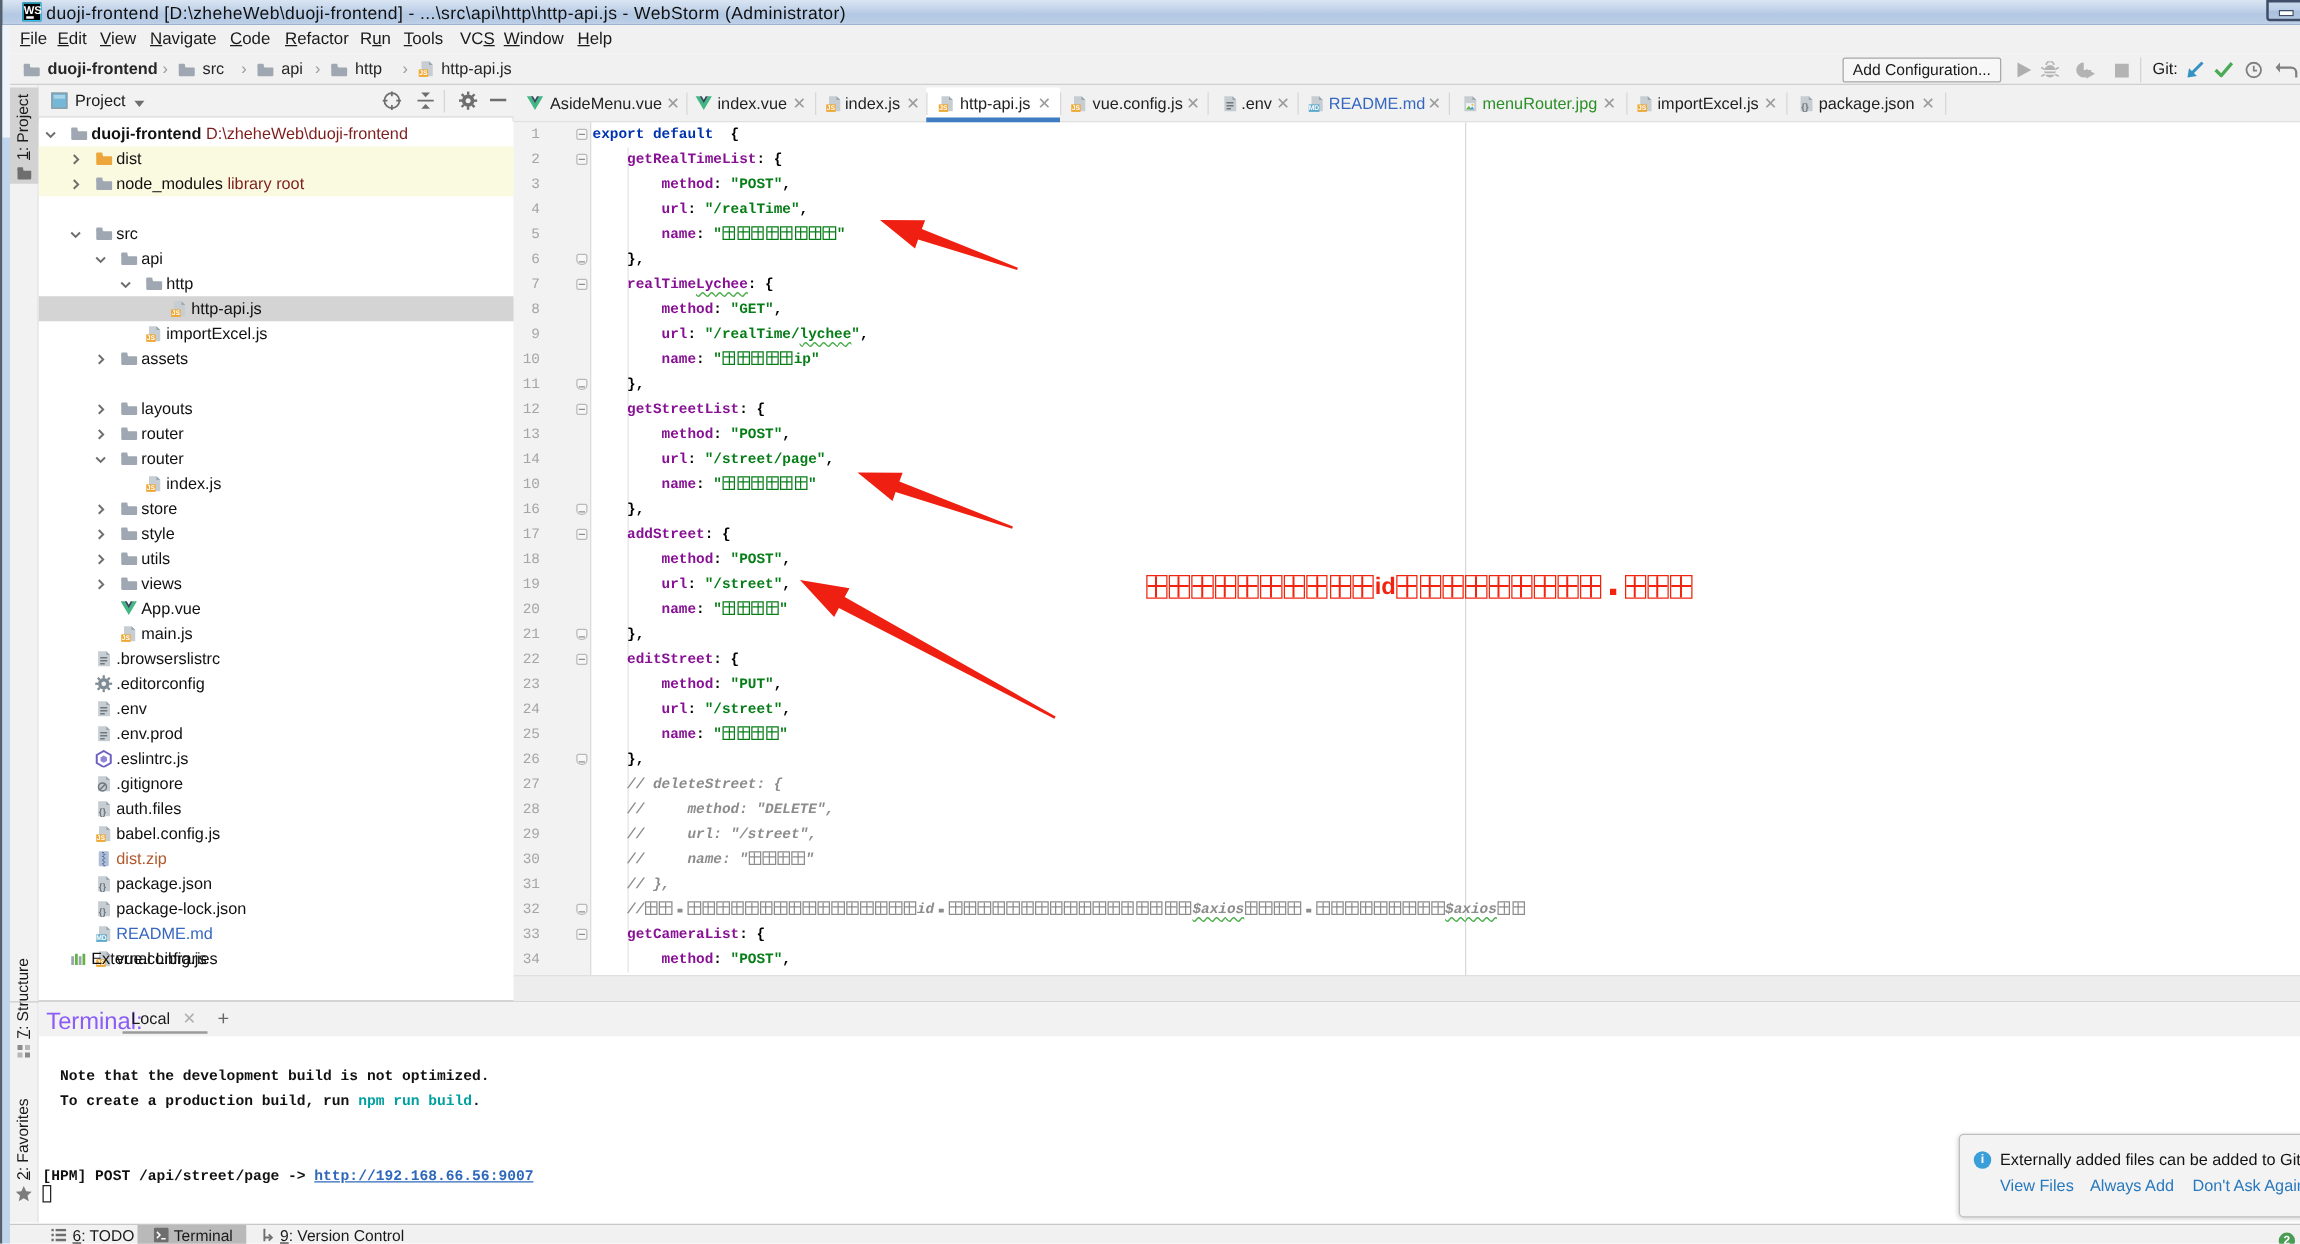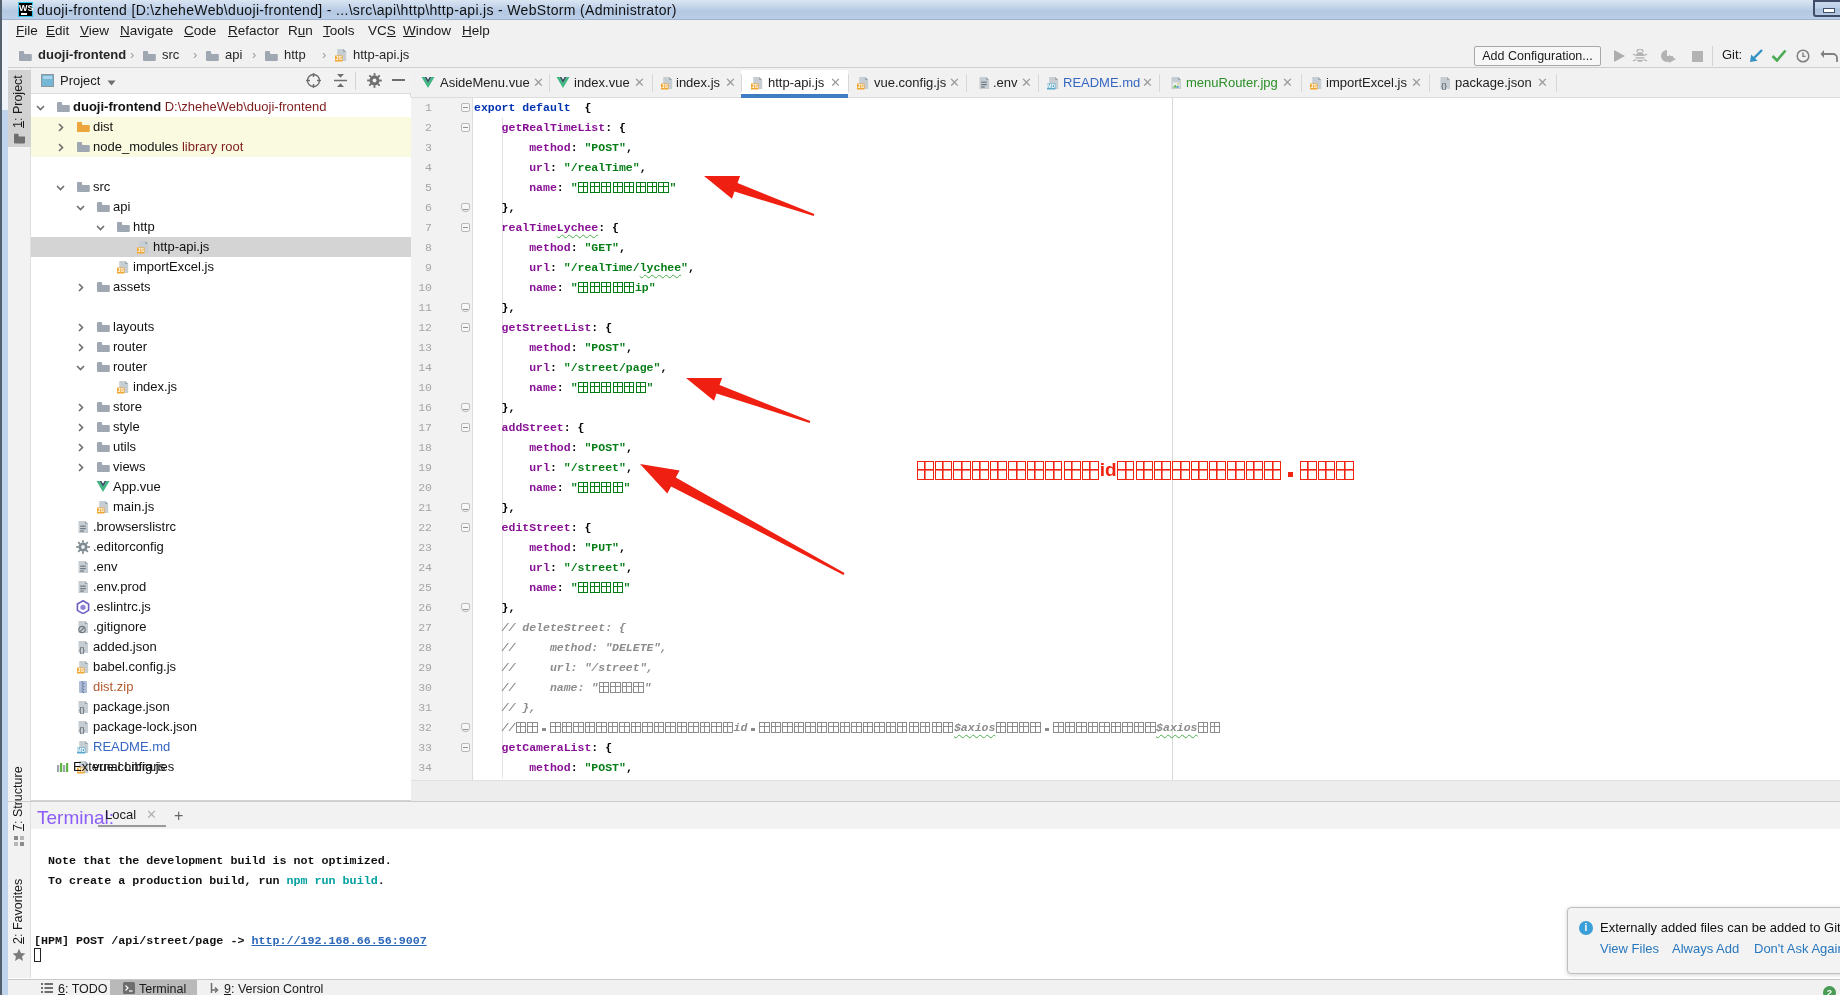--- a/index.html
+++ b/index.html
@@ -587,21 +587,21 @@
 <span class="nm" style="left:62px">.gitignore</span>
 </div>
 <div class="trow" style="top:540px;">
 <span class="ticon" style="left:45px">
           <svg width="14" height="14" viewBox="0 0 14 14">
             <path d="M2.5 1 h6.5 l3 3 v9 H2.5 Z" fill="#c6cdd3"></path>
             <path d="M9 1 l3 3 h-3 Z" fill="#9aa5ad"></path>
             <text x="6" y="12" font-family="Liberation Sans" font-size="7.5" font-weight="bold" fill="#70787e" text-anchor="middle">{}</text>
           </svg>
         </span>
-<span class="nm" style="left:62px">added.json</span>
+<span class="nm" style="left:62px">auth.files</span>
 </div>
 <div class="trow" style="top:560px;">
 <span class="ticon" style="left:45px">
           <svg width="14" height="14" viewBox="0 0 14 14">
             <path d="M3.2 1 h6 l3 3 v9 H3.2 Z" fill="#c6cdd3"></path>
             <path d="M9.2 1 l3 3 h-3 Z" fill="#9aa5ad"></path>
             <rect x="1" y="7.5" width="7.5" height="6" fill="#f0a732"></rect>
             <text x="4.7" y="12.4" font-family="Liberation Sans" font-size="5.4" font-weight="bold" fill="#fff" text-anchor="middle">JS</text>
           </svg>
         </span>

